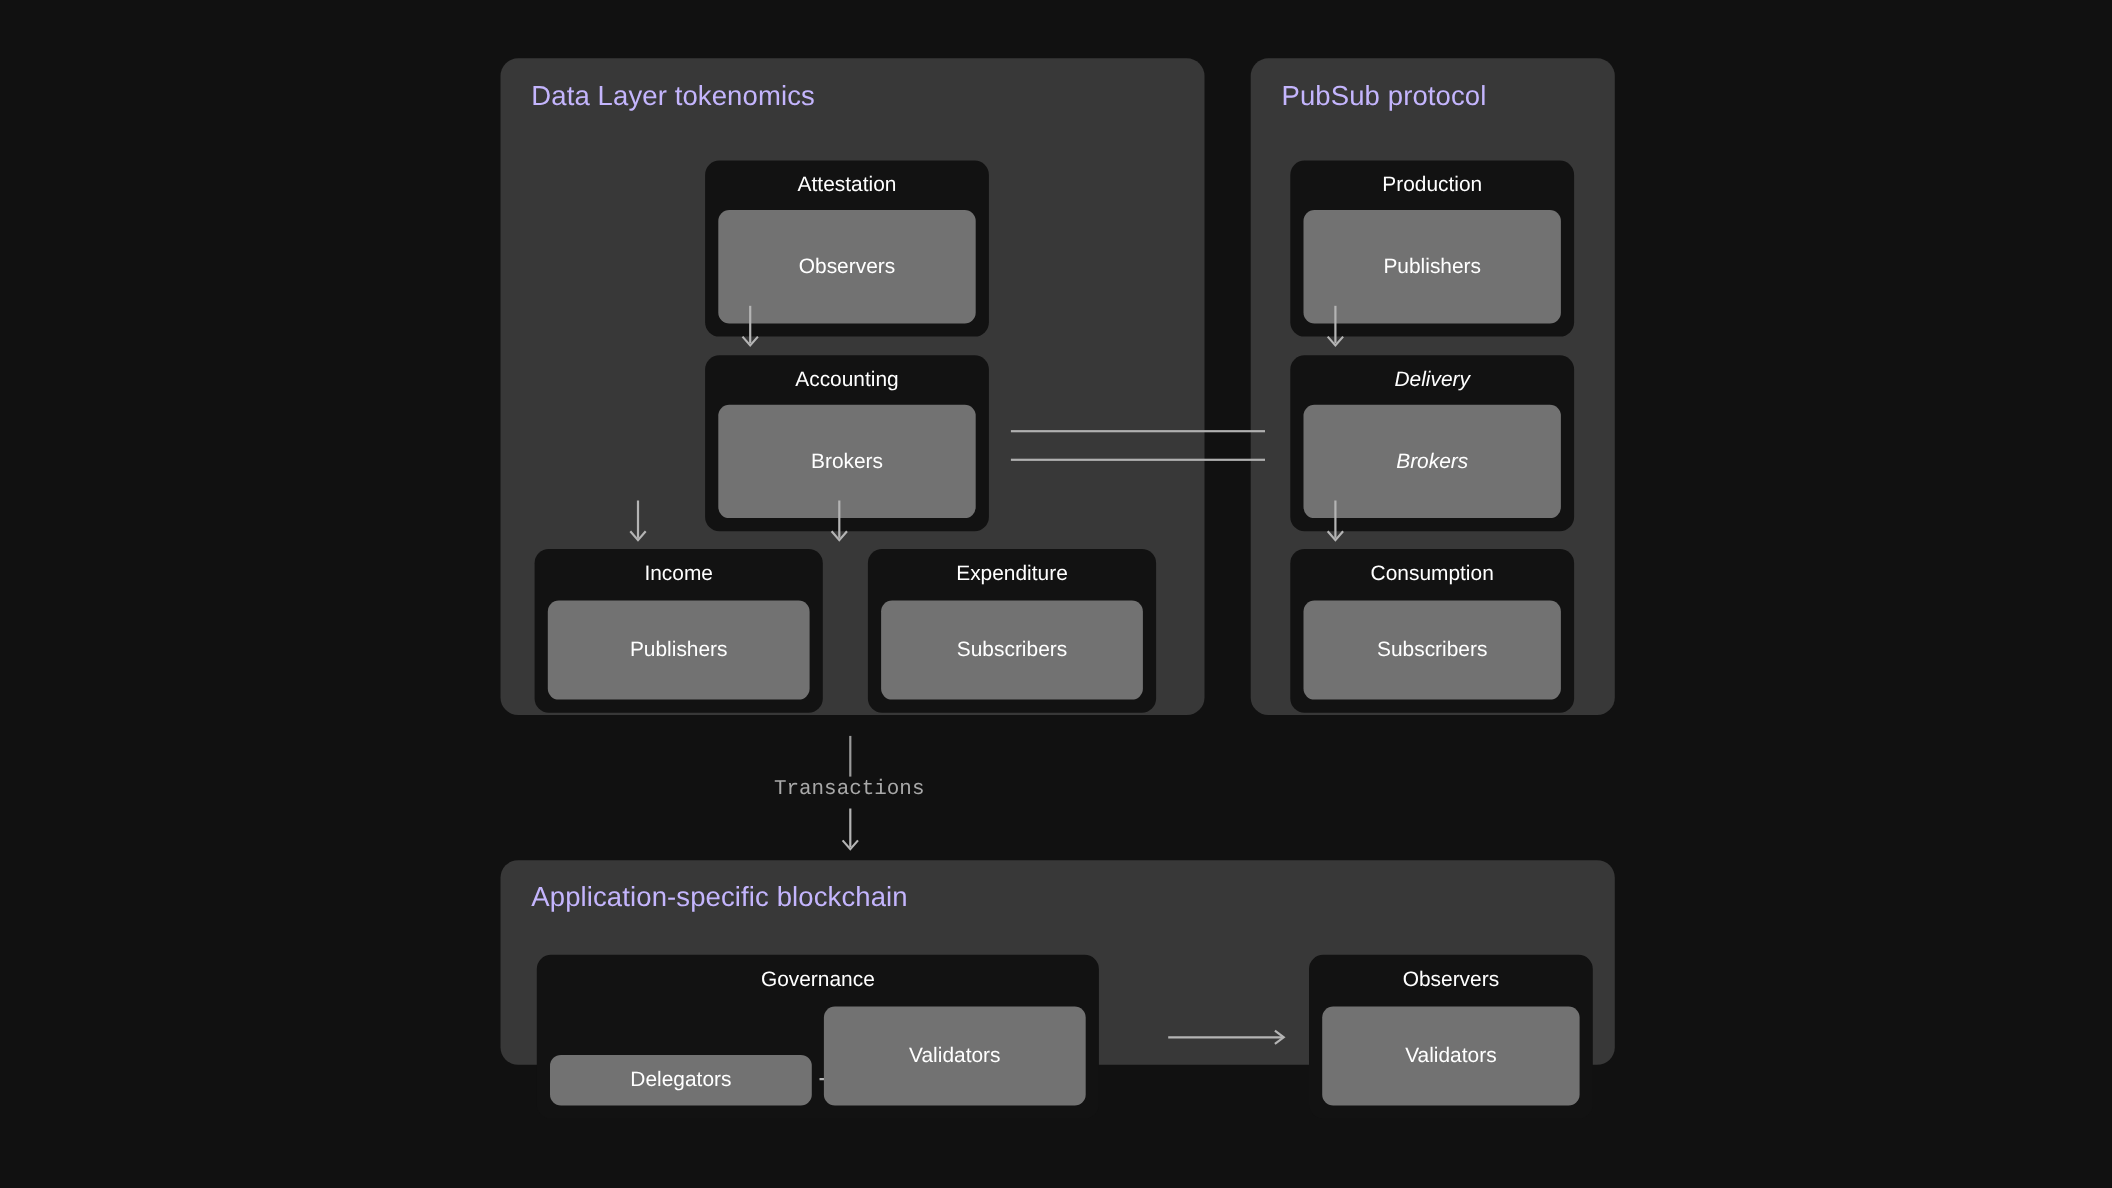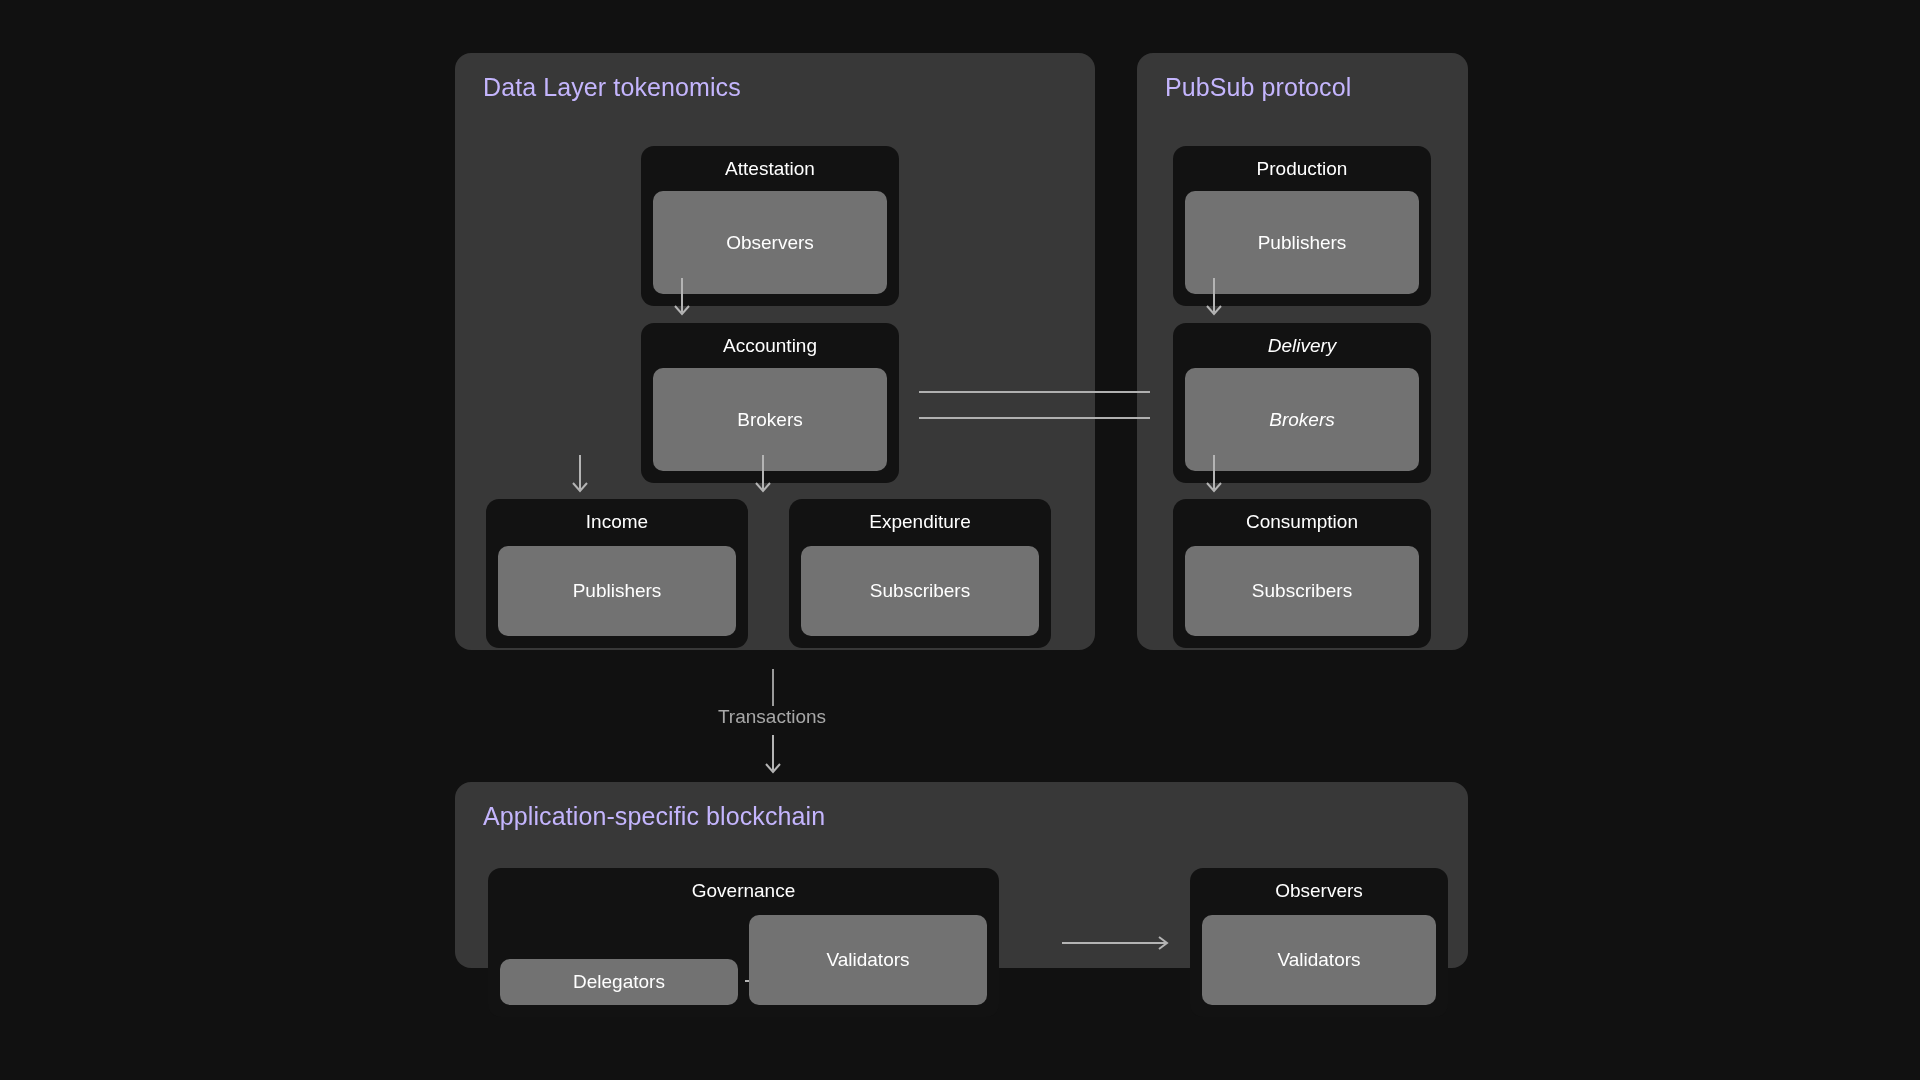--- a/index.html
+++ b/index.html
@@ -203,21 +203,21 @@
       <div class="chip" style="left:12px; right:12px; top:47px; bottom:12px;">
         <span class="chip-label">Subscribers</span>
       </div>
     </div>
   </div>
 
   <div class="conn-line" style="left:919px; top:391px; width:231px;"></div>
   <div class="conn-line" style="left:919px; top:417px; width:231px;"></div>
 
   <div class="tick-line" style="left:772px; top:669px; height:37px;"></div>
-  <div class="edge-label" style="left:672px; top:706px; width:200px;">Transactions</div>
+  <div class="edge-label" style="left:672px; top:706px; width:200px;font-family:Liberation Mono, monospace;">Transactions</div>
   <div class="arrow-v" style="left:761px; top:735px;">
     <svg width="24" height="44" viewBox="0 0 24 44" fill="none">
       <path d="M12 0 V35" stroke="currentColor" stroke-width="2"></path>
       <path d="M5 29 L12 37 L19 29" stroke="currentColor" stroke-width="2" fill="none"></path>
     </svg>
   </div>
 
   <div class="panel" id="panel-blockchain">
     <div class="panel-title">Application-specific blockchain</div>
 

